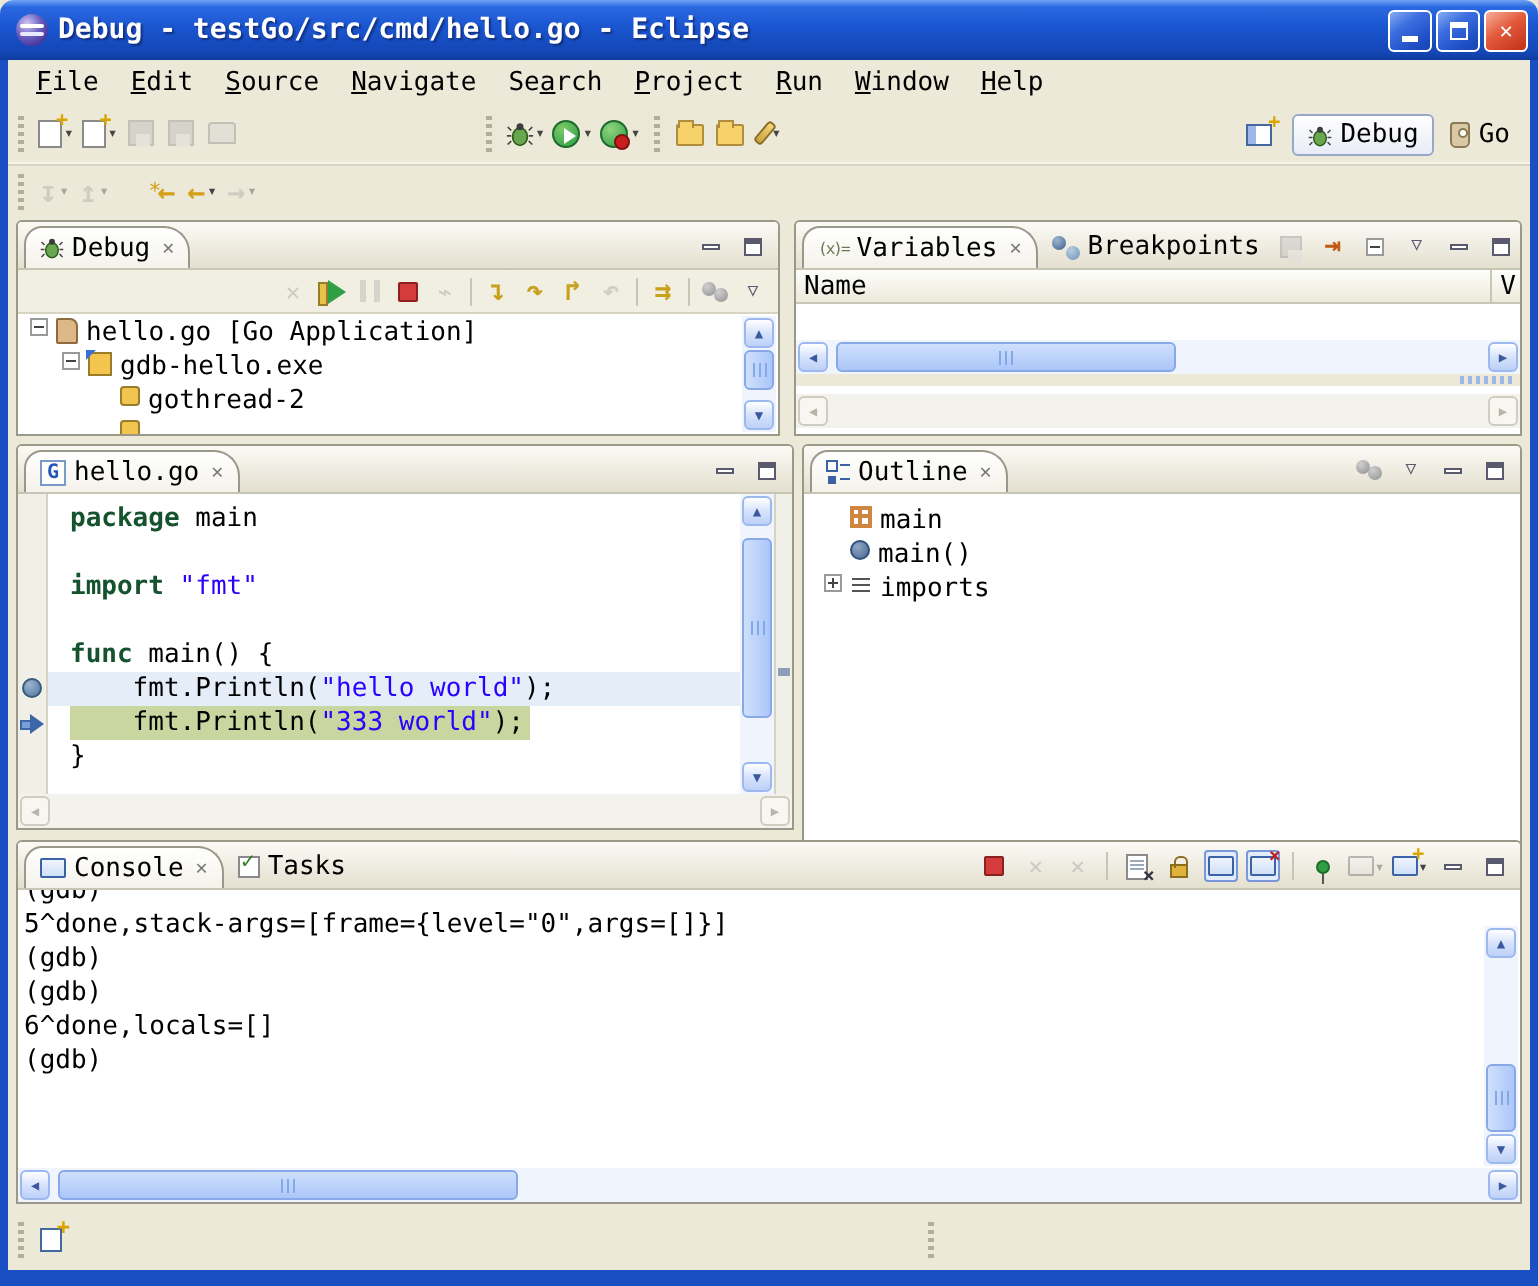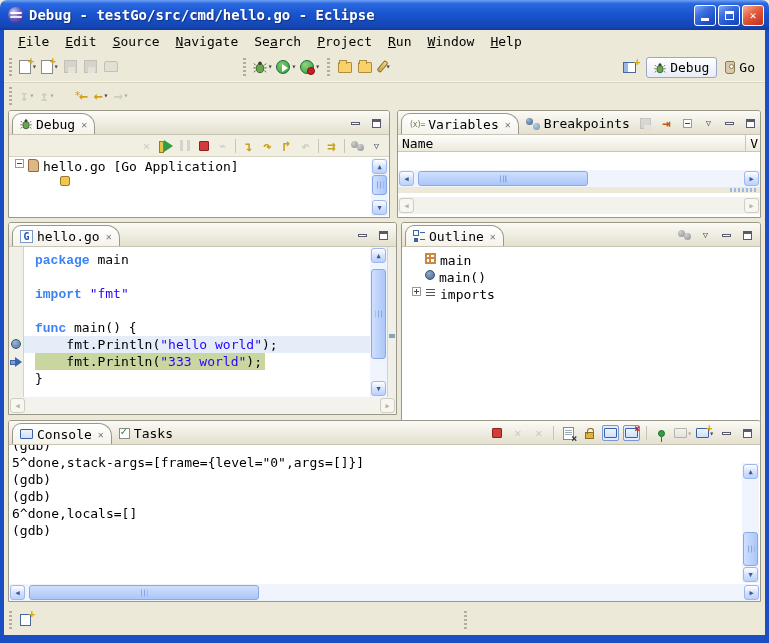--- a/index.html
+++ b/index.html
@@ -179,21 +179,21 @@
     background:radial-gradient(circle at 35% 30%,#9db6d0,#51749e); }
   .mk-ptr { position:relative; width:12px; height:10px; margin-top:4px; }
   .mk-ptr::before { content:''; position:absolute; left:0; top:3px; width:5px; height:3px;
     background:#7ba0d8; border:1px solid #3c66a8; border-right:none; }
   .mk-ptr::after { content:''; position:absolute; right:0; top:0; border-left:7px solid #3c66a8;
     border-top:5px solid transparent; border-bottom:5px solid transparent; }
   .code { flex:1; padding:4px 0 0 0; line-height:17px; white-space:pre; overflow:hidden; }
   .code-line { height:17px; padding-left:11px; }
   .code-line.hl-blue { background:#e4edf8; }
   .green-wrap { background:#c9d6a0; display:inline-block; padding-right:3px; }
-  .tok-kw { color:#3b82f6; font-weight:bold;font-family:Liberation Mono, monospace; }
+  .tok-kw { color:#14532d; font-weight:bold; }
   .tok-str { color:#2a00ff; }
   .tok-pl { color:#000; }
   .ruler { width:9px; flex:none; background:#f1f0e8; border-left:1px solid #d7d3c4; position:relative; }
   .ruler i { position:absolute; left:1px; right:1px; height:4px; background:#8ca0b8; }
   
   .sbv,.sbh { position:absolute; background:#f0f4fd; }
   .sbv { width:17px; } .sbh { height:17px; }
   .sb-btn { position:absolute; width:15px; height:15px; margin:1px; border:1px solid #9cb8ee; border-radius:3px;
     background:linear-gradient(180deg,#ffffff,#d7e3fc 50%,#bcd0f8); color:#3a5a9c; font-size:7px;
     display:flex; align-items:center; justify-content:center; }
@@ -401,20 +401,30 @@
     <span class="vtool">
         <span class="menu-arrow">▽</span>
       </span>
   </div>
   <div class="tree" style="padding-left:4px">
       <div class="tree-row" style="padding-left: 2px;">
         <span class="exp"></span>
         <span class="ic-launch"></span>
         <span>hello.go [Go Application]</span>
       </div>
+      <div class="tree-row" style="padding-left: 18px;">
+        <span class="exp"></span>
+        <span class="ic-process"></span>
+        <span>gdb-hello.exe</span>
+      </div>
+      <div class="tree-row" style="padding-left: 34px;">
+        <span class="exp-space"></span>
+        <span class="ic-thread"></span>
+        <span>gothread-2</span>
+      </div>
       <div class="tree-row" style="padding-left: 34px;">
         <span class="exp-space"></span>
         <span class="ic-thread"></span>
         <span></span>
       </div>
     </div>
   <div class="sbv" style="right:1px; top:47px; bottom:1px;">
     <span class="sb-btn" style="top:0">▲</span>
     <span class="sb-thumb" style="left:1px; width:15px; top:17px; height:20px;"></span>
     <span class="sb-btn" style="bottom:0">▼</span>

